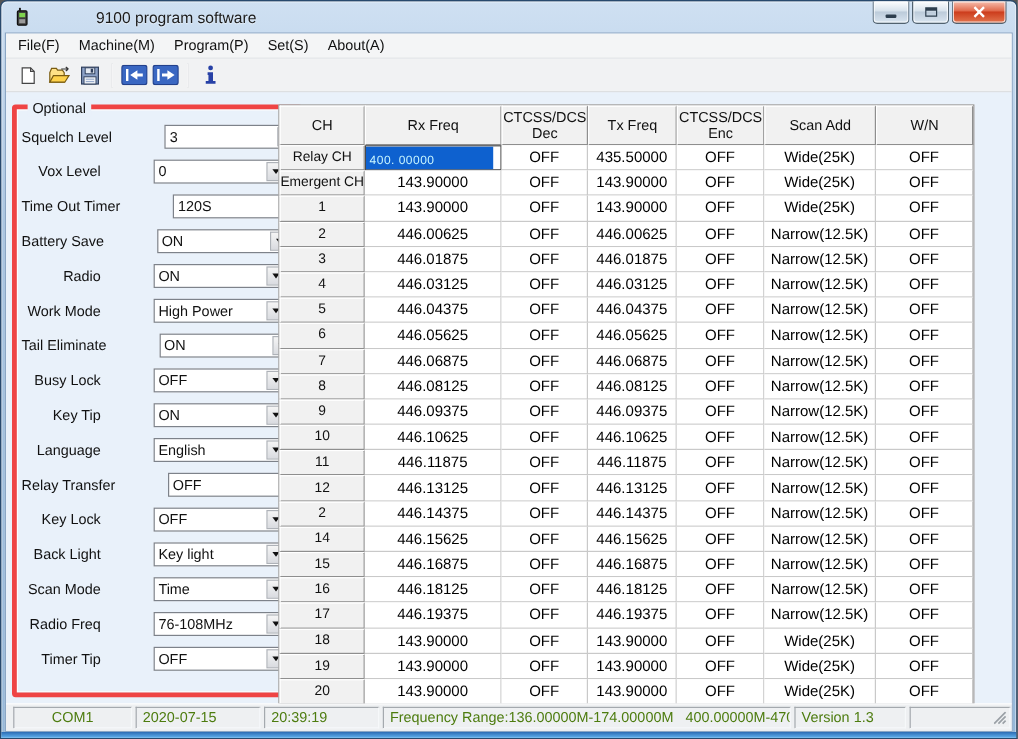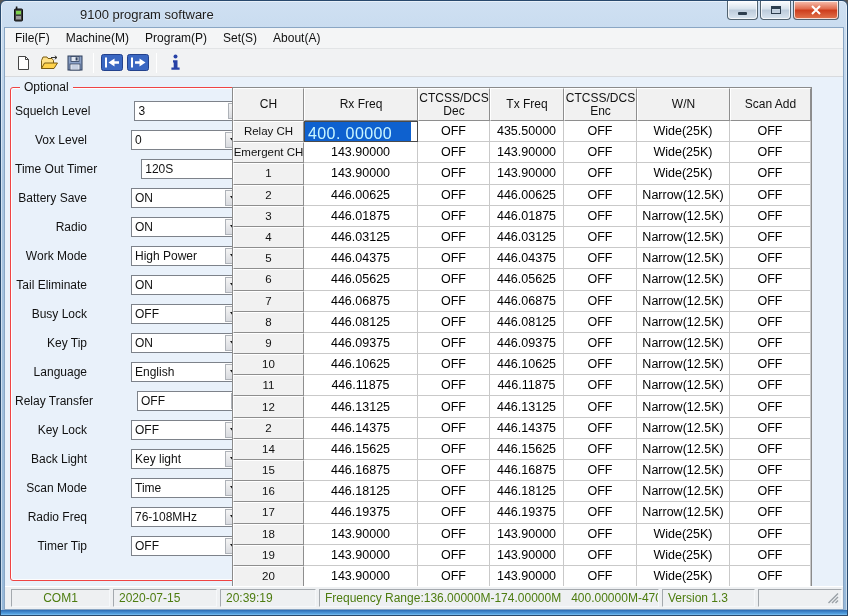--- a/index.html
+++ b/index.html
@@ -39,21 +39,21 @@
 
   .toolbar{ height:28px; background:#f1f2f3; border-bottom:1px solid #d8dadd; display:flex; align-items:center; padding-left:5px; flex:0 0 auto; }
   .tb-btn{ width:26px; height:24px; display:flex; align-items:center; justify-content:center; border:1px solid transparent; border-radius:2px; cursor:default; }
   .tb-sep{ width:1px; height:20px; background:#b9bcc0; border-right:1px solid #fff; margin:0 5px; }
   .tb-icon{ display:inline-flex; }
 
   
   .workspace{ position:relative; flex:1 1 auto; background:#e9f1fa; overflow:hidden; }
 
   .groupbox{ position:absolute; left:5px; top:10px; width:242px; height:494px;
-    border:1px solid #ef4444; border-radius:3px; box-shadow:inset 0 0 0 1px #fdfdfd; }
+    border:4px solid #ef4444; border-radius:3px; box-shadow:inset 0 0 0 1px #fdfdfd; }
   .groupbox-label{ position:absolute; top:-8px; left:9px; background:#e9f1fa; padding:0 4px; font-size:12px; color:#111; }
   .opt-fields{ position:absolute; inset:0; padding:13px 8px 0 4px; display:flex; flex-direction:column; gap:9px; }
   .opt-row{ display:flex; align-items:center; height:20px; flex:0 0 auto;gap:40px; }
   .opt-label{ flex:1 1 auto; text-align:right; font-size:12px; color:#111; padding-right:4px; white-space:nowrap; }
   .combo{ position:relative; flex:0 0 112px; width:112px; height:20px; background:#fff; border:1px solid #7d828a; cursor:default; }
   .combo-text{ position:absolute; left:3px; top:2px; right:18px; font-size:12px; color:#111; white-space:nowrap; overflow:hidden; }
   .combo-btn{ position:absolute; top:1px; right:1px; bottom:1px; width:16px;
     background:linear-gradient(180deg,#f5f5f5,#d9dbe0); border:1px solid #aeb2b8;
     display:flex; align-items:center; justify-content:center; }
   .combo-arrow{ width:0; height:0; border-left:3.5px solid transparent; border-right:3.5px solid transparent; border-top:4px solid #111; }
@@ -68,21 +68,21 @@
   .th,.rh{ background:#f1f1f1; border-top:1px solid #ffffff; border-left:1px solid #ffffff;
     border-right:1px solid #8e8e8e; border-bottom:1px solid #8e8e8e;
     display:flex; align-items:center; justify-content:center; text-align:center;
     font-size:12px; line-height:13px; color:#111; white-space:pre-line; cursor:default; }
   .rh{ font-size:11.5px; white-space:nowrap; overflow:hidden; }
   .td{ background:#fff; border-right:1px solid #c9c9c9; border-bottom:1px solid #c9c9c9;
     display:flex; align-items:center; justify-content:center;
     font-size:12.5px; color:#000; overflow:hidden; white-space:nowrap; cursor:default; }
   .td.sel{ border:1px solid #4a4a4a; justify-content:flex-start; padding:0; }
   .sel-text{ display:inline-block; width:95%; background:var(--sel-bg,#0e61cf); color:var(--sel-fg,#c9f6ff);
-    font-size:16px; letter-spacing:.4px; padding:7px 2px 2px 3px; }
+    font-size:10px; letter-spacing:.4px; padding:7px 2px 2px 3px; }
 
   
   .statusbar{ flex:0 0 23px; height:23px; background:#eef0f2; border-top:1px solid #ffffff;
     display:flex; align-items:stretch; padding:2px 1px 2px 6px; font-size:12px; color:#4d7c0f; }
   .seg{ border:1px solid; border-color:#a4a9ae #f6f8fa #f6f8fa #a4a9ae; margin-right:3px;
     display:flex; align-items:center; padding:0 5px; overflow:hidden; white-space:pre; }
   .seg-com{ width:99px; justify-content:center; }
   .seg-date{ width:104px; } .seg-time{ width:96px; }
   .seg-freq{ width:340px; } .seg-ver{ width:93px; }
   .seg-fill{ flex:1 1 auto; margin-right:0; position:relative; }
@@ -341,22 +341,22 @@
       </div>
 
       <div class="grid-table">
           <div class="th">CH</div>
           <div class="th">Rx Freq</div>
           <div class="th">CTCSS/DCS
 Dec</div>
           <div class="th">Tx Freq</div>
           <div class="th">CTCSS/DCS
 Enc</div>
+          <div class="th">Scan Add</div>
           <div class="th">W/N</div>
-          <div class="th">Scan Add</div>
           <div class="rh">Relay CH</div>
           <div class="td sel">
             <span class="sel-text">400. 00000</span>
           </div>
           <div class="td">OFF</div>
           <div class="td">435.50000</div>
           <div class="td">OFF</div>
           <div class="td">Wide(25K)</div>
           <div class="td">OFF</div>
           <div class="rh">Emergent CH</div>

